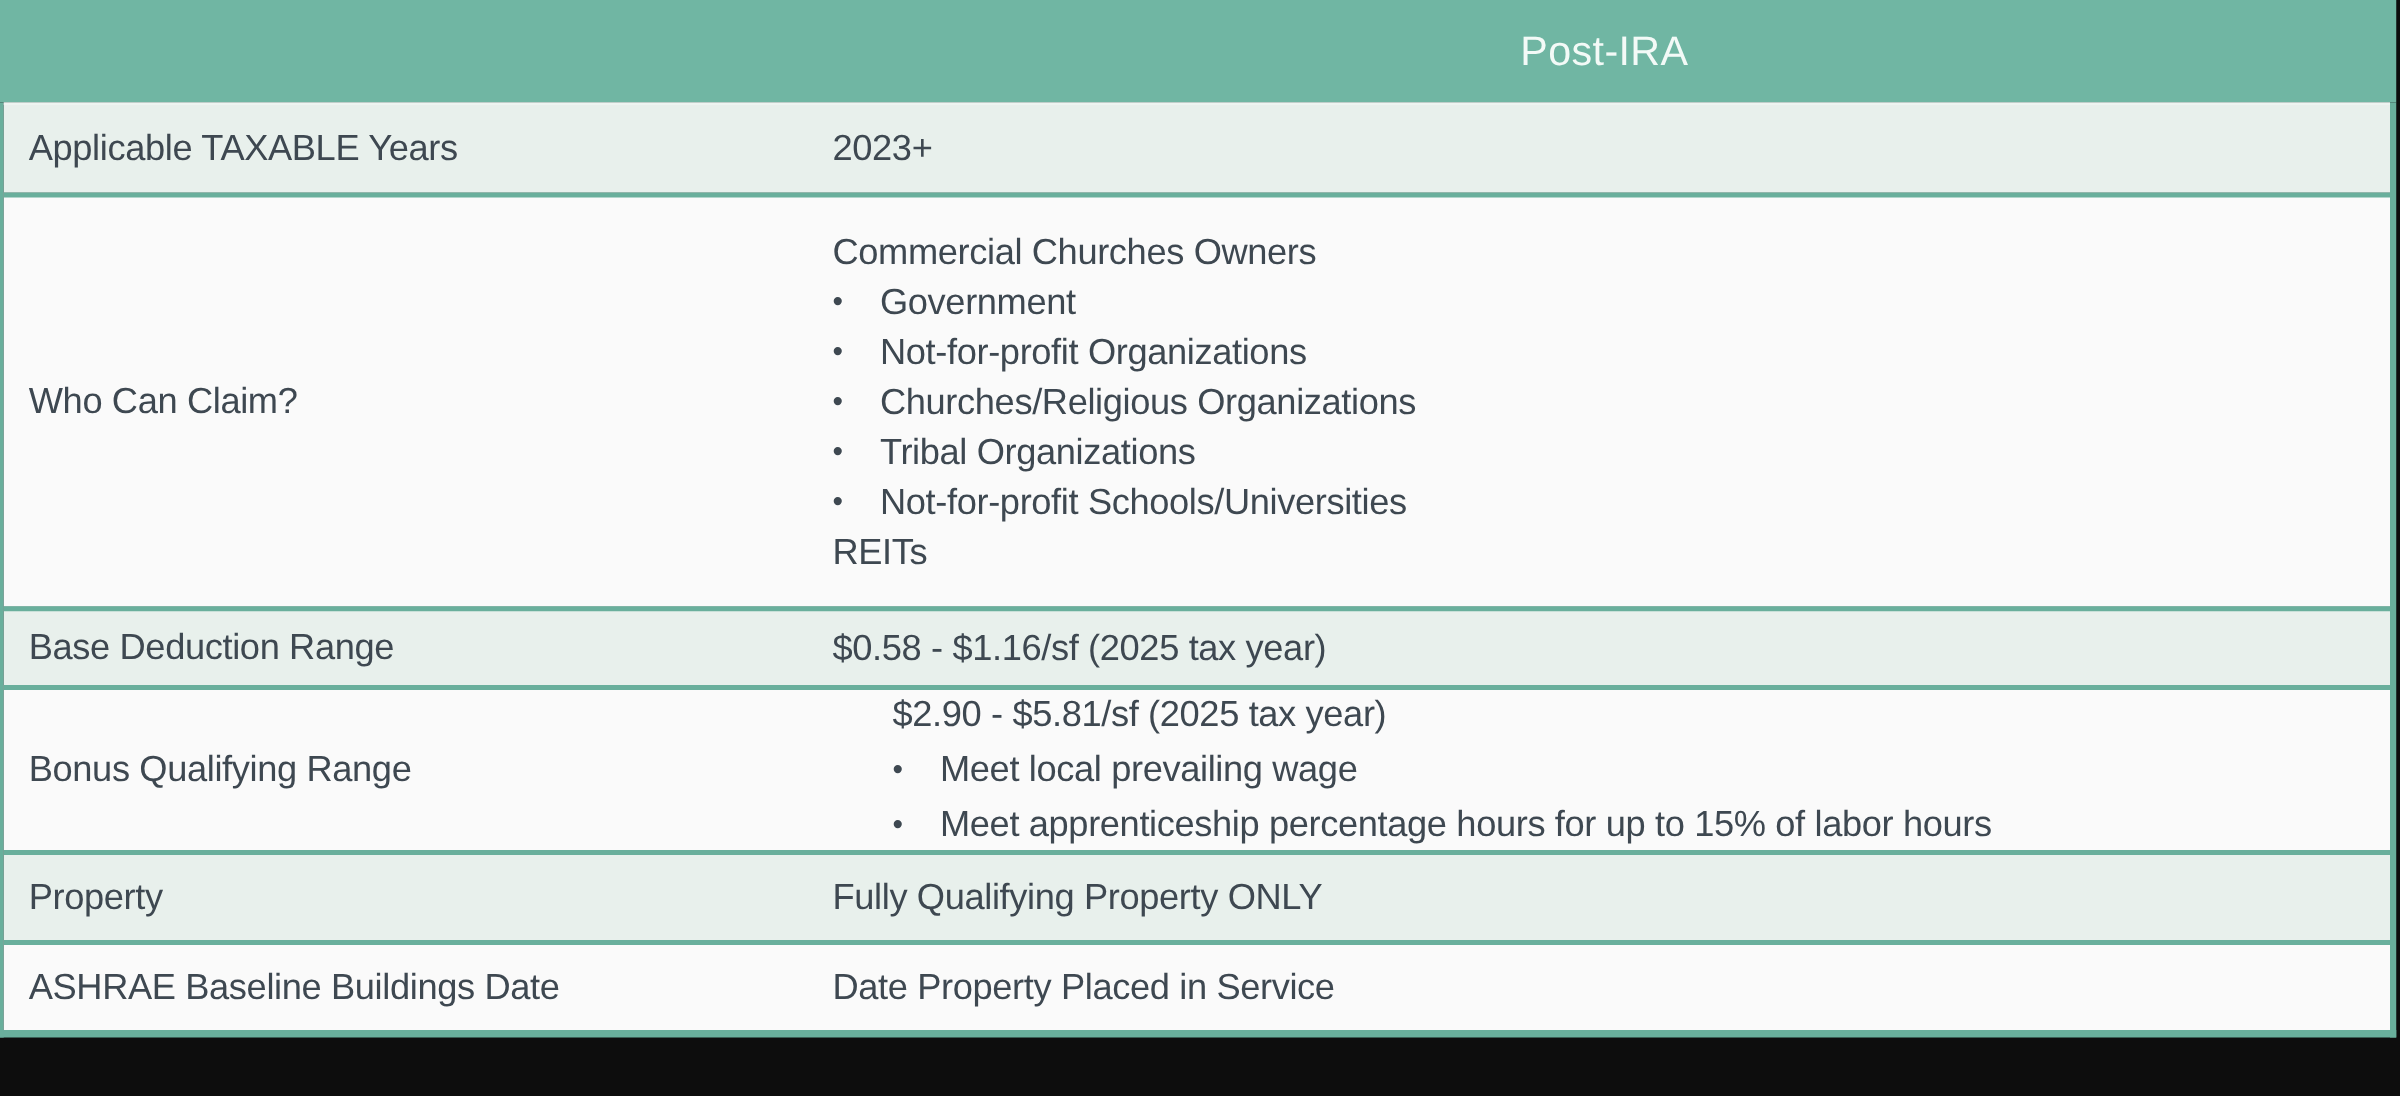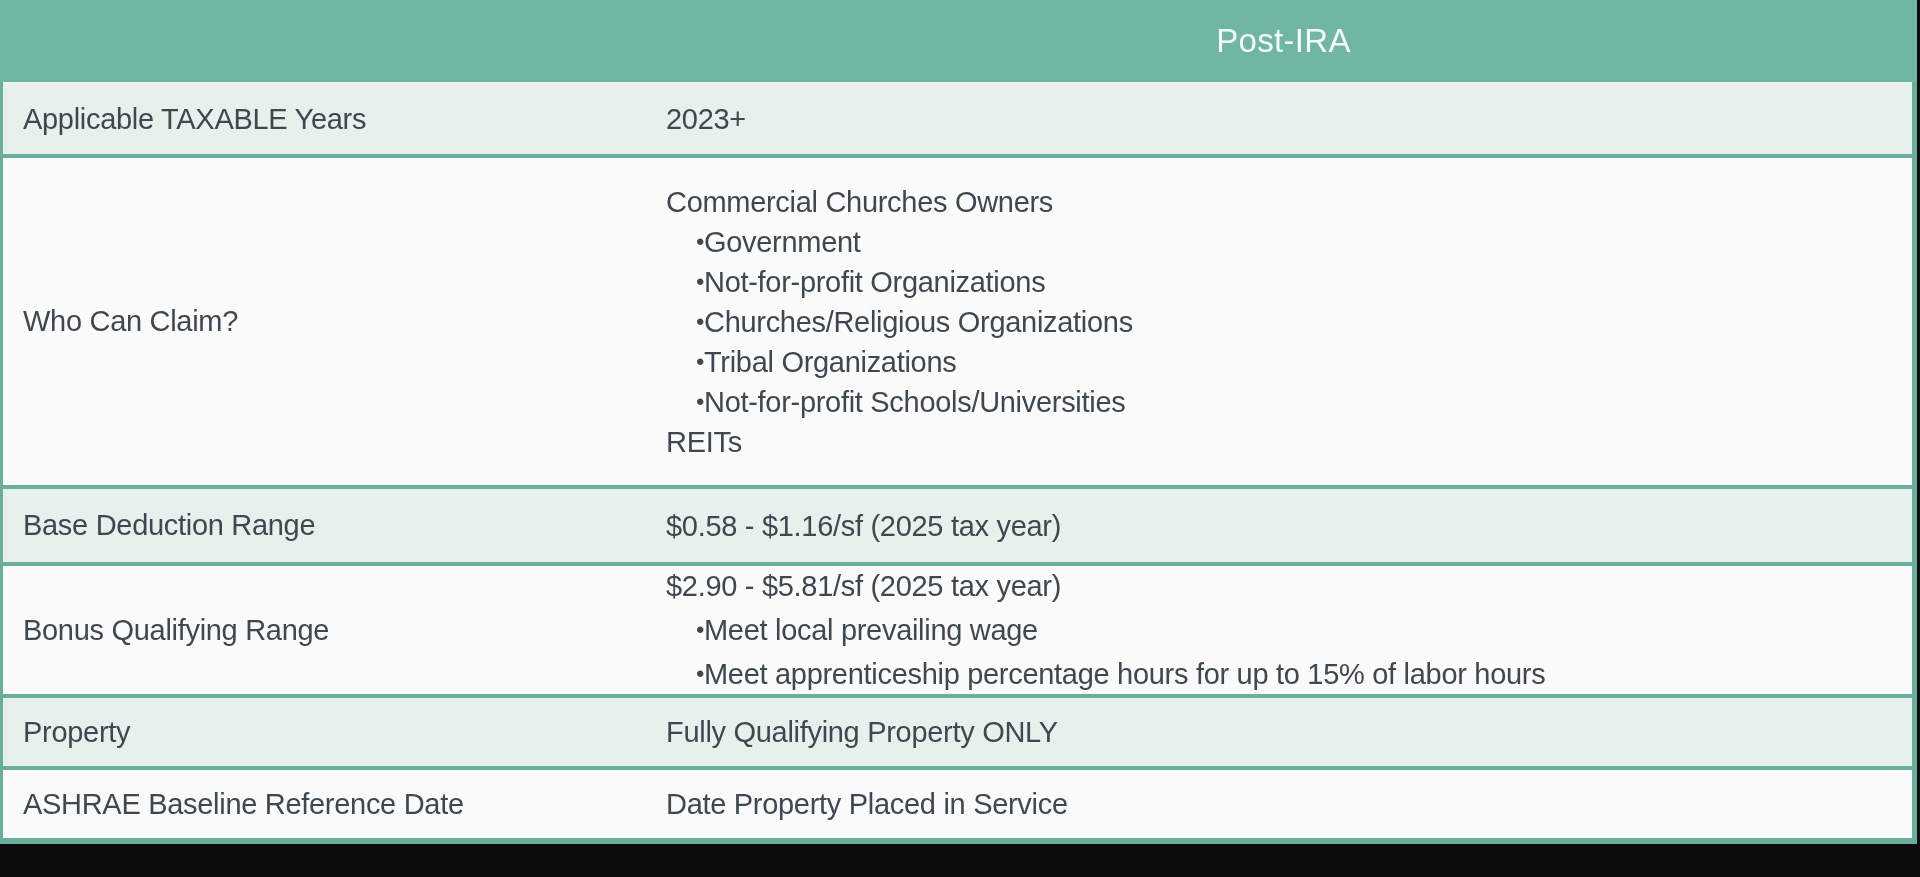--- a/index.html
+++ b/index.html
@@ -27,31 +27,31 @@
   .header-title{color:var(--header-text);font-size:33px;letter-spacing:.3px;}
   .tbody{
     border-left:3px solid var(--border);
     border-right:5px solid var(--border);
     border-bottom:6px solid var(--border);
   }
   .row{display:flex;border-top:4px solid var(--border);}
   .row.first{border-top:2px solid var(--header-gap);}
   .row.green{background:var(--row-green);}
   .row.white{background:var(--row-white);}
-  .h76{height:72px}.h331{height:331px}.h77{height:77px}.h132{height:132px}.h72{height:72px}
+  .h76{height:72px}.h331{height:331px}.h77{height:63px}.h132{height:132px}.h72{height:72px}
   .label-cell{
     width:647px;flex:0 0 647px;display:flex;align-items:center;
     padding-left:20px;font-size:29px;letter-spacing:-.3px;
   }
   .value-cell{
     flex:1;display:flex;align-items:center;
-    padding-left:16px;padding-right:24px;font-size:29px;letter-spacing:-.3px;text-align:right;
+    padding-left:16px;padding-right:24px;font-size:29px;letter-spacing:-.3px;
   }
   .line{display:flex;line-height:40px;}
-  .lh44 .line{line-height:44px;}
+  .lh44 .line{line-height:44px;margin-left:48px;}
   .bullet{flex:0 0 38px;width:38px;font-size:24px;}
 </style>
 </head>
 <body>
 
 <div class="table-wrap">
 
   <div class="thead">
     <div class="col1"></div>
     <div class="col2">
@@ -141,21 +141,21 @@
       <div class="value-cell">
         <div class="lines">
           <div class="line">
             <span>Fully Qualifying Property ONLY</span>
           </div>
         </div>
       </div>
     </div>
 
     <div class="row white h72">
-      <div class="label-cell">ASHRAE Baseline Reference Date</div>
+      <div class="label-cell">ASHRAE Baseline Buildings Date</div>
       <div class="value-cell">
         <div class="lines">
           <div class="line">
             <span>Date Property Placed in Service</span>
           </div>
         </div>
       </div>
     </div>
 
   </div>

